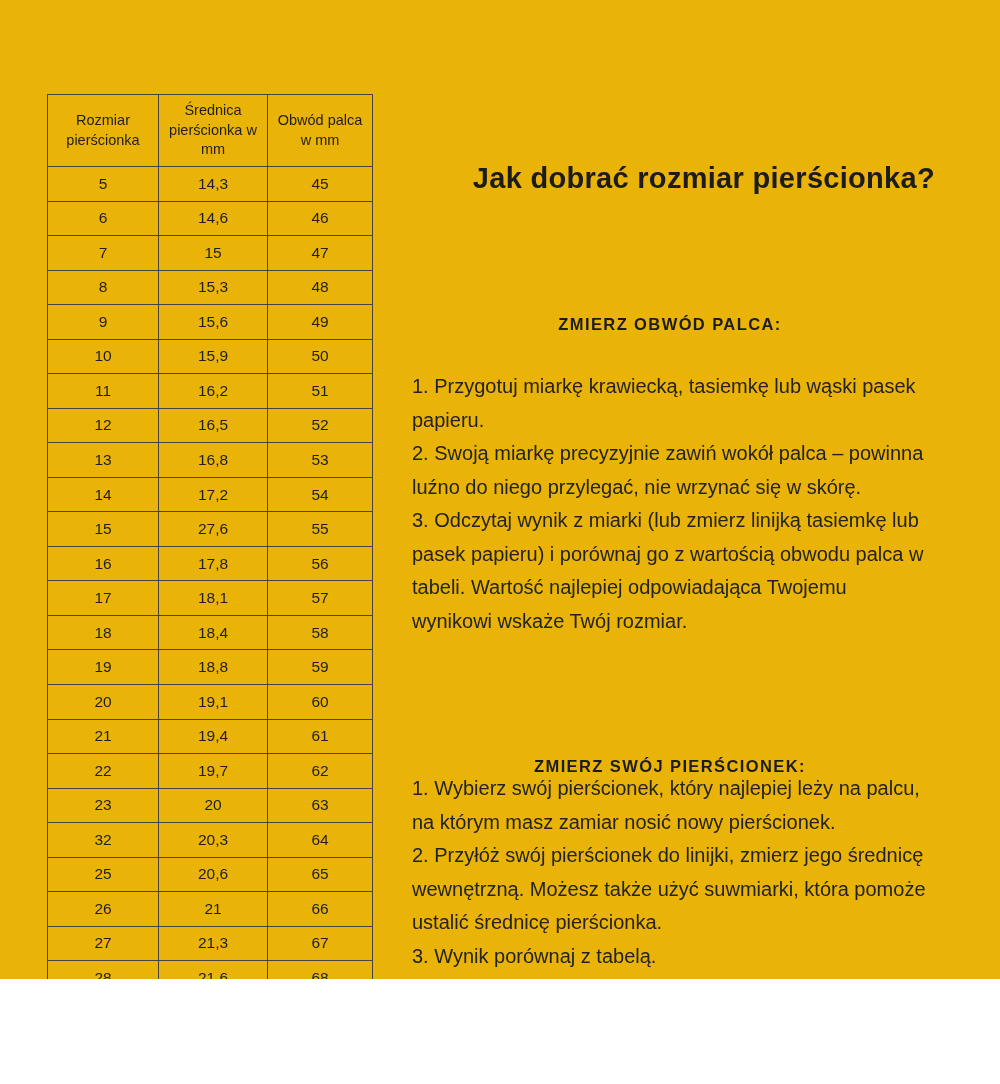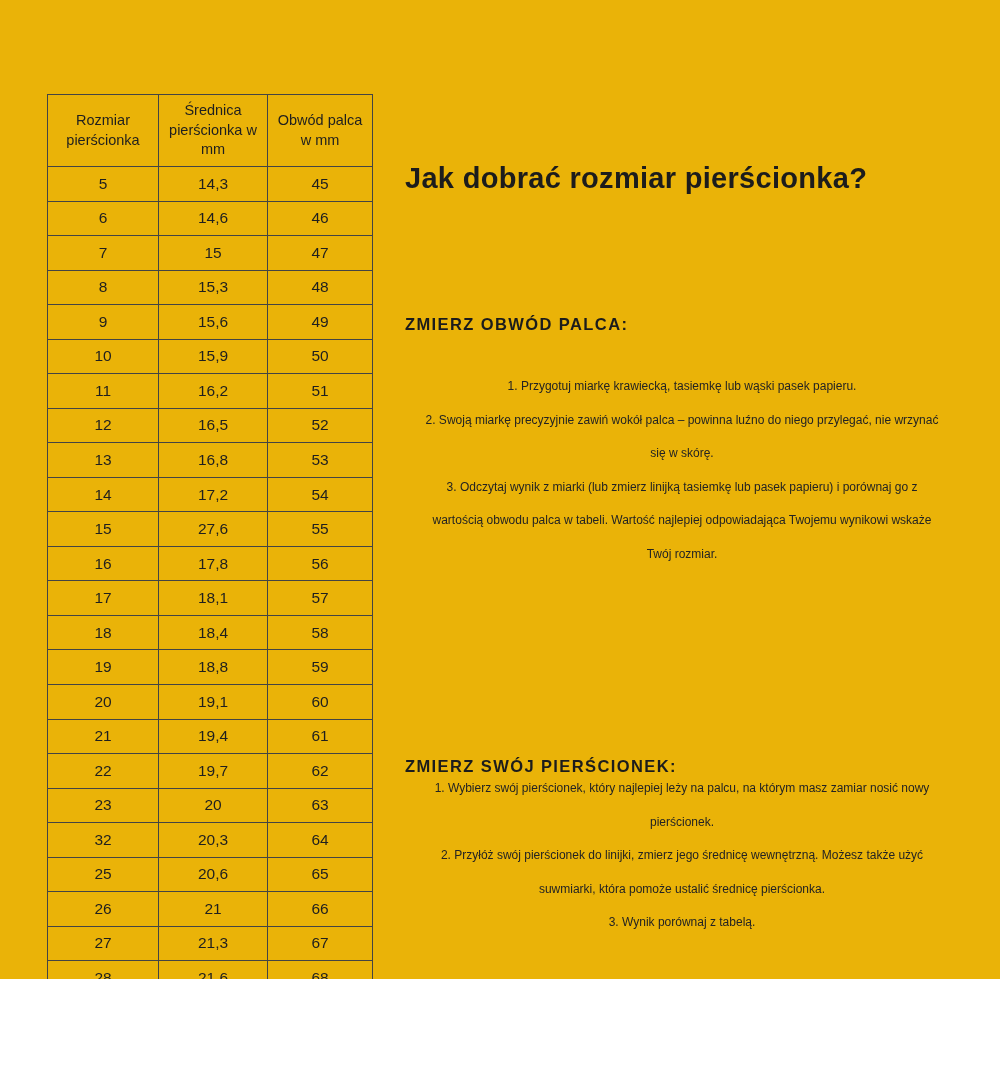--- a/index.html
+++ b/index.html
@@ -23,37 +23,37 @@
     text-align: center; vertical-align: middle;
     font-weight: 400; padding: 2px 8px;
     color: #1f1f1f;
   }
   .size-table thead th { height: 72px; font-size: 14.5px; line-height: 1.35; }
   .size-table tbody td { font-size: 15.5px; }
 
   
   .page-title {
     position: absolute; left: 405px; top: 162px; width: 530px;
-    margin: 0; text-align: left;
+    margin: 0; text-align: right;
     font-size: 29px; font-weight: 700; letter-spacing: 0.3px;
     color: #1c1c1c;
   }
   .section-heading {
     position: absolute; left: 405px; width: 530px;
-    margin: 0; text-align: left;
+    margin: 0; text-align: center;
     font-size: 16.5px; font-weight: 700; letter-spacing: 1.4px;
     color: #1c1c1c;
   }
   #heading-circumference { top: 315px; }
   #heading-ring { top: 721px; margin-top: 36px; }
 
   .steps {
-    position: absolute; left: 424px; width: 516px;
-    text-align: center;
-    font-size: 12px; line-height: 33.5px;
+    position: absolute; left: 412px; width: 516px;
+    text-align: left;
+    font-size: 20px; line-height: 33.5px;
     color: #232323;
   }
   #steps-circumference { top: 370px; }
   #steps-ring { top: 772px; }
   .steps p { margin: 0; }
 </style>
 </head>
 <body>
 
 <div class="page">

